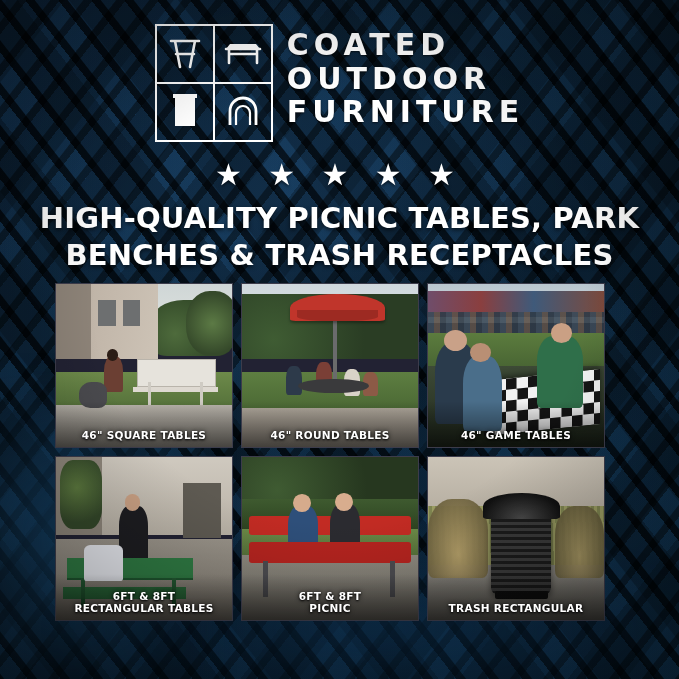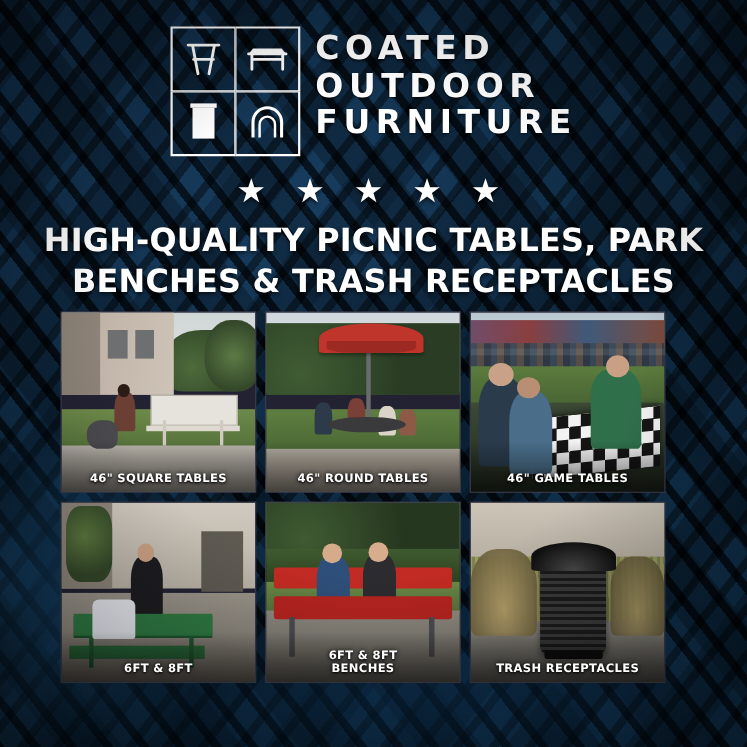--- a/index.html
+++ b/index.html
@@ -399,20 +399,21 @@
           <div class="lay t4-h1"></div>
           <div class="lay t4-bench"></div>
           <div class="lay t4-table"></div>
           <div class="lay t4-leg" style="left:14%;top:74%;height:18%;"></div>
           <div class="lay t4-leg" style="left:66%;top:74%;height:18%;"></div>
           <div class="lay t4-bag"></div>
         </div>
         <div class="shade"></div>
         <div class="caption">
           <div>6FT &amp; 8FT</div>
+          <div>RECTANGULAR TABLES</div>
         </div>
       </div>
 
       <div class="tile">
         <div class="scene">
           <div class="lay t5-sky"></div>
           <div class="lay t5-trees"></div>
           <div class="lay t5-hedge"></div>
           <div class="lay t5-grass"></div>
           <div class="lay t5-ground"></div>
@@ -421,39 +422,39 @@
           <div class="lay t5-kh1"></div>
           <div class="lay t5-k2"></div>
           <div class="lay t5-kh2"></div>
           <div class="lay t5-bench"></div>
           <div class="lay t5-leg" style="left:12%;top:64%;height:22%;"></div>
           <div class="lay t5-leg" style="left:84%;top:64%;height:22%;"></div>
         </div>
         <div class="shade"></div>
         <div class="caption">
           <div>6FT &amp; 8FT</div>
-          <div>BENCHES</div>
+          <div>PICNIC</div>
         </div>
       </div>
 
       <div class="tile">
         <div class="scene">
           <div class="lay t6-sky"></div>
           <div class="lay t6-bldg"></div>
           <div class="lay t6-grass"></div>
           <div class="lay t6-ground"></div>
           <div class="lay t6-brush"></div>
           <div class="lay t6-brush2"></div>
           <div class="lay t6-can"></div>
           <div class="lay t6-dome"></div>
           <div class="lay t6-base"></div>
         </div>
         <div class="shade"></div>
         <div class="caption">
-          <div>TRASH RECEPTACLES</div>
+          <div>TRASH RECTANGULAR</div>
         </div>
       </div>
 
     </div>
   </div>
 
   <div class="vignette"></div>
 </div>
 
 </body></html>

